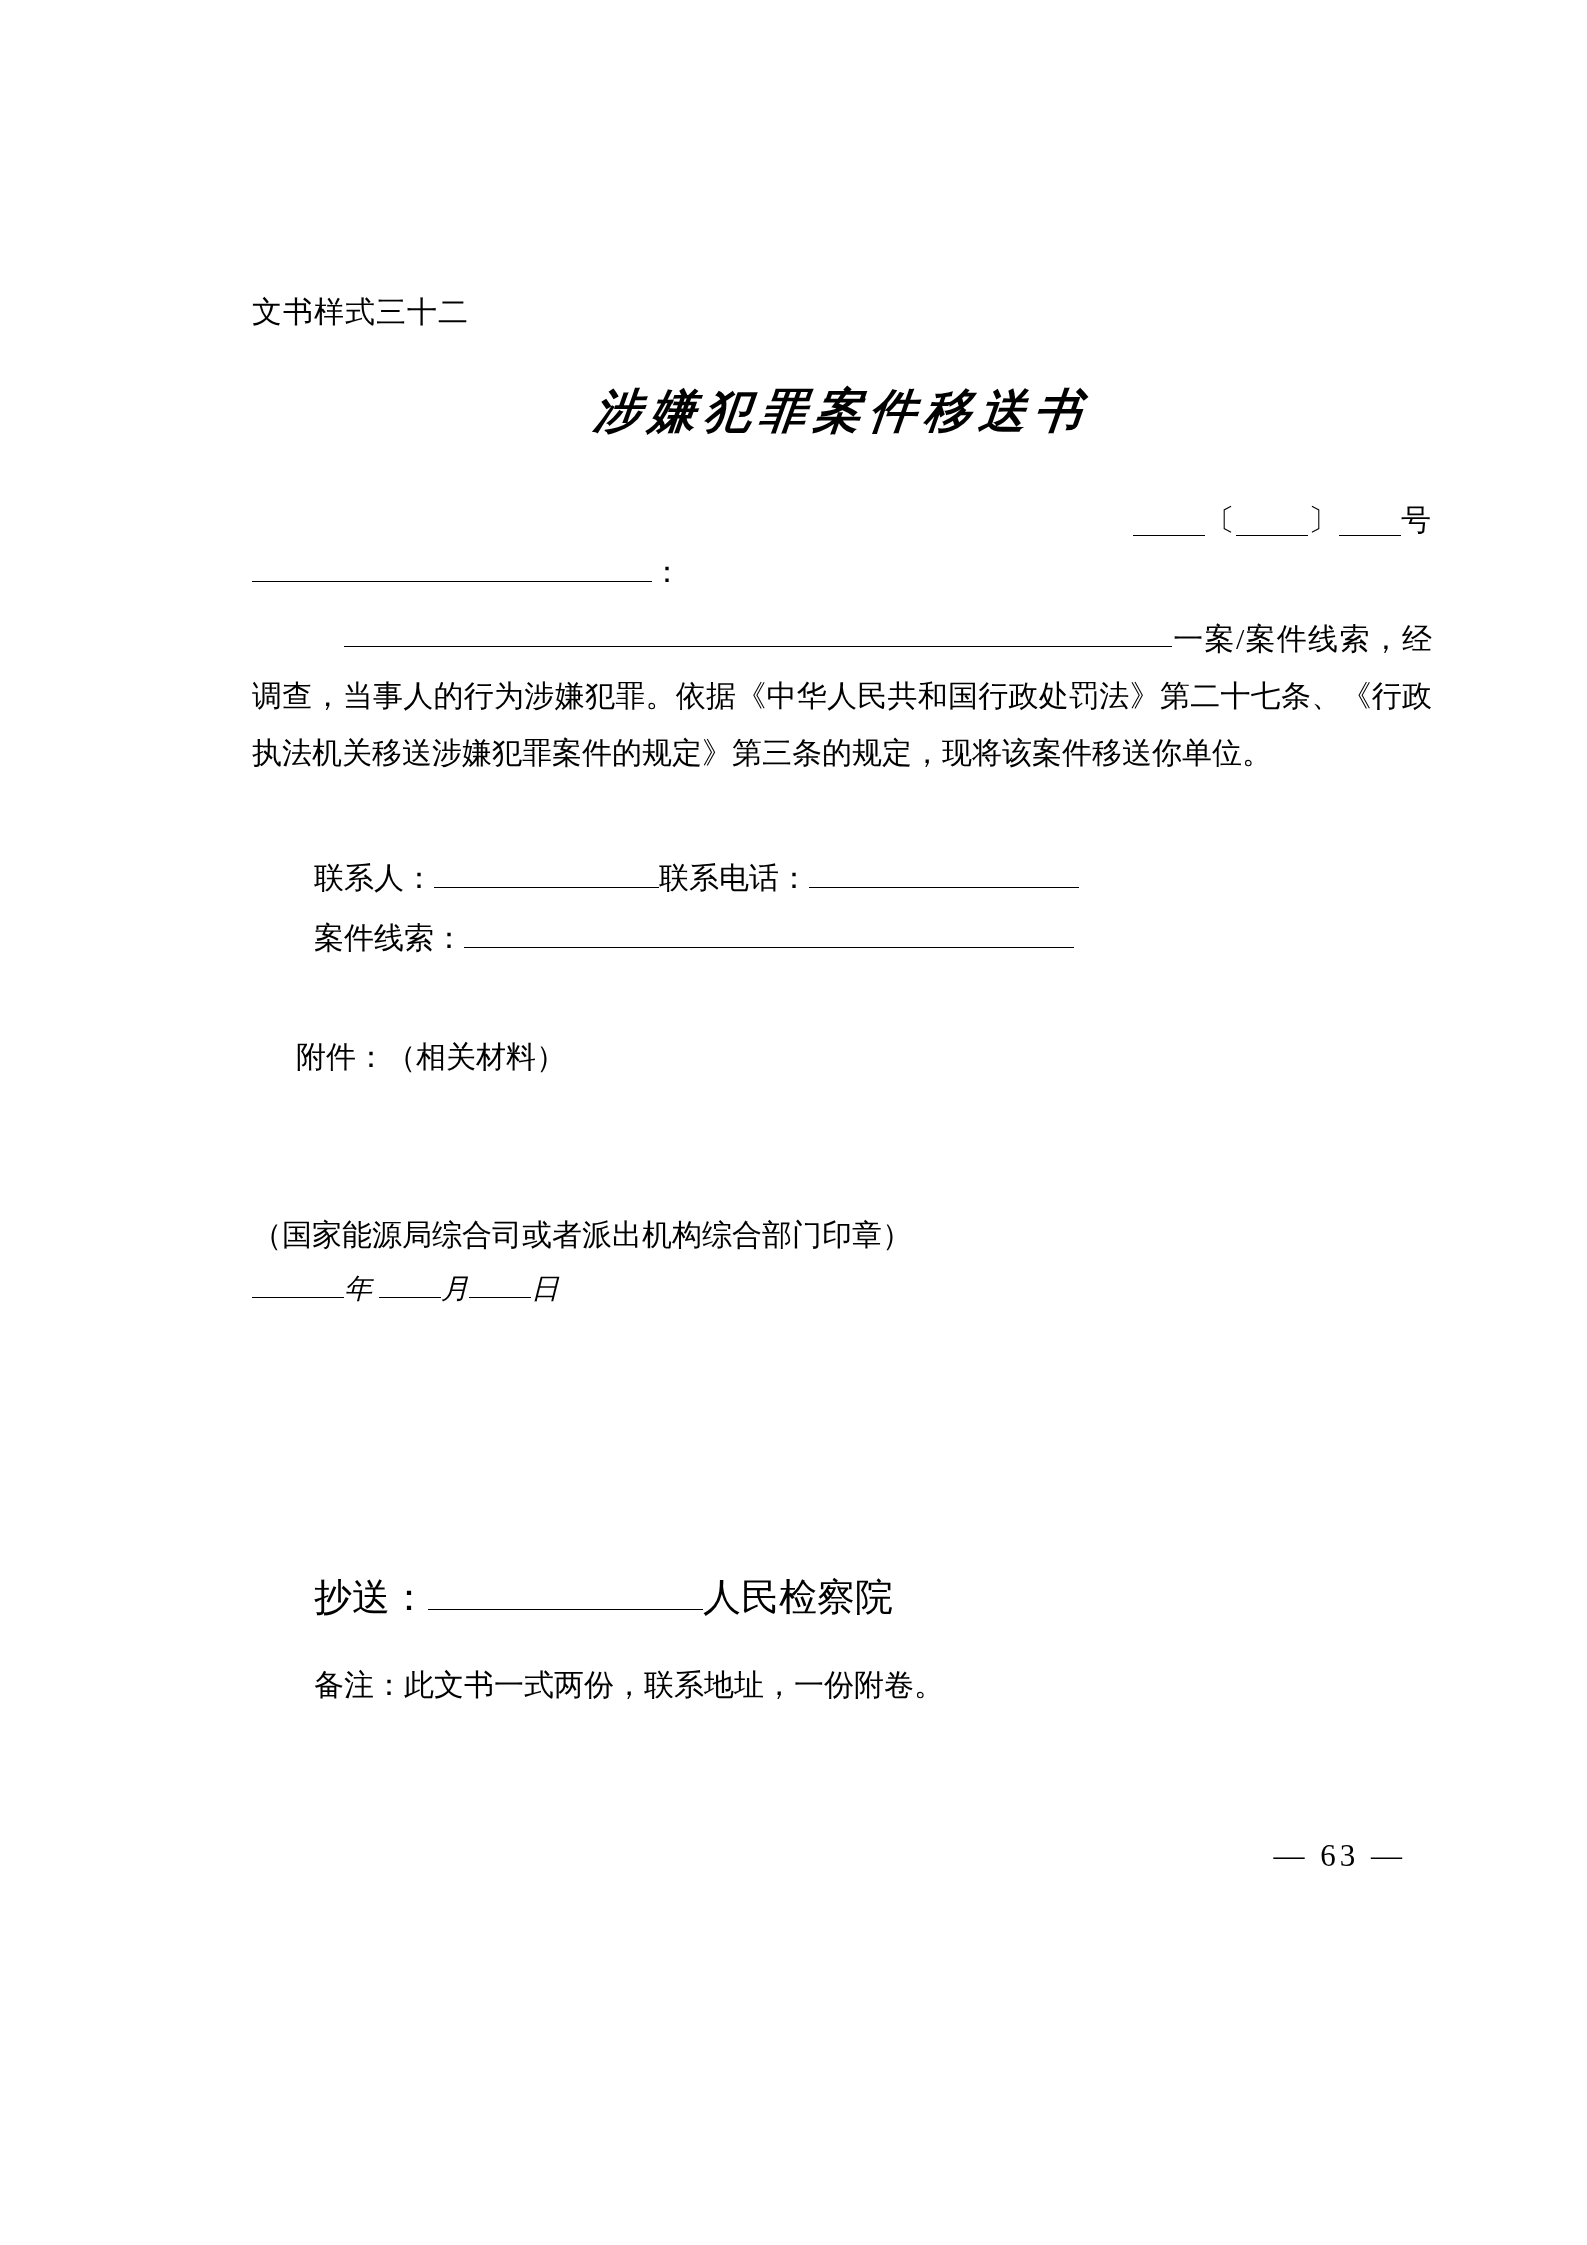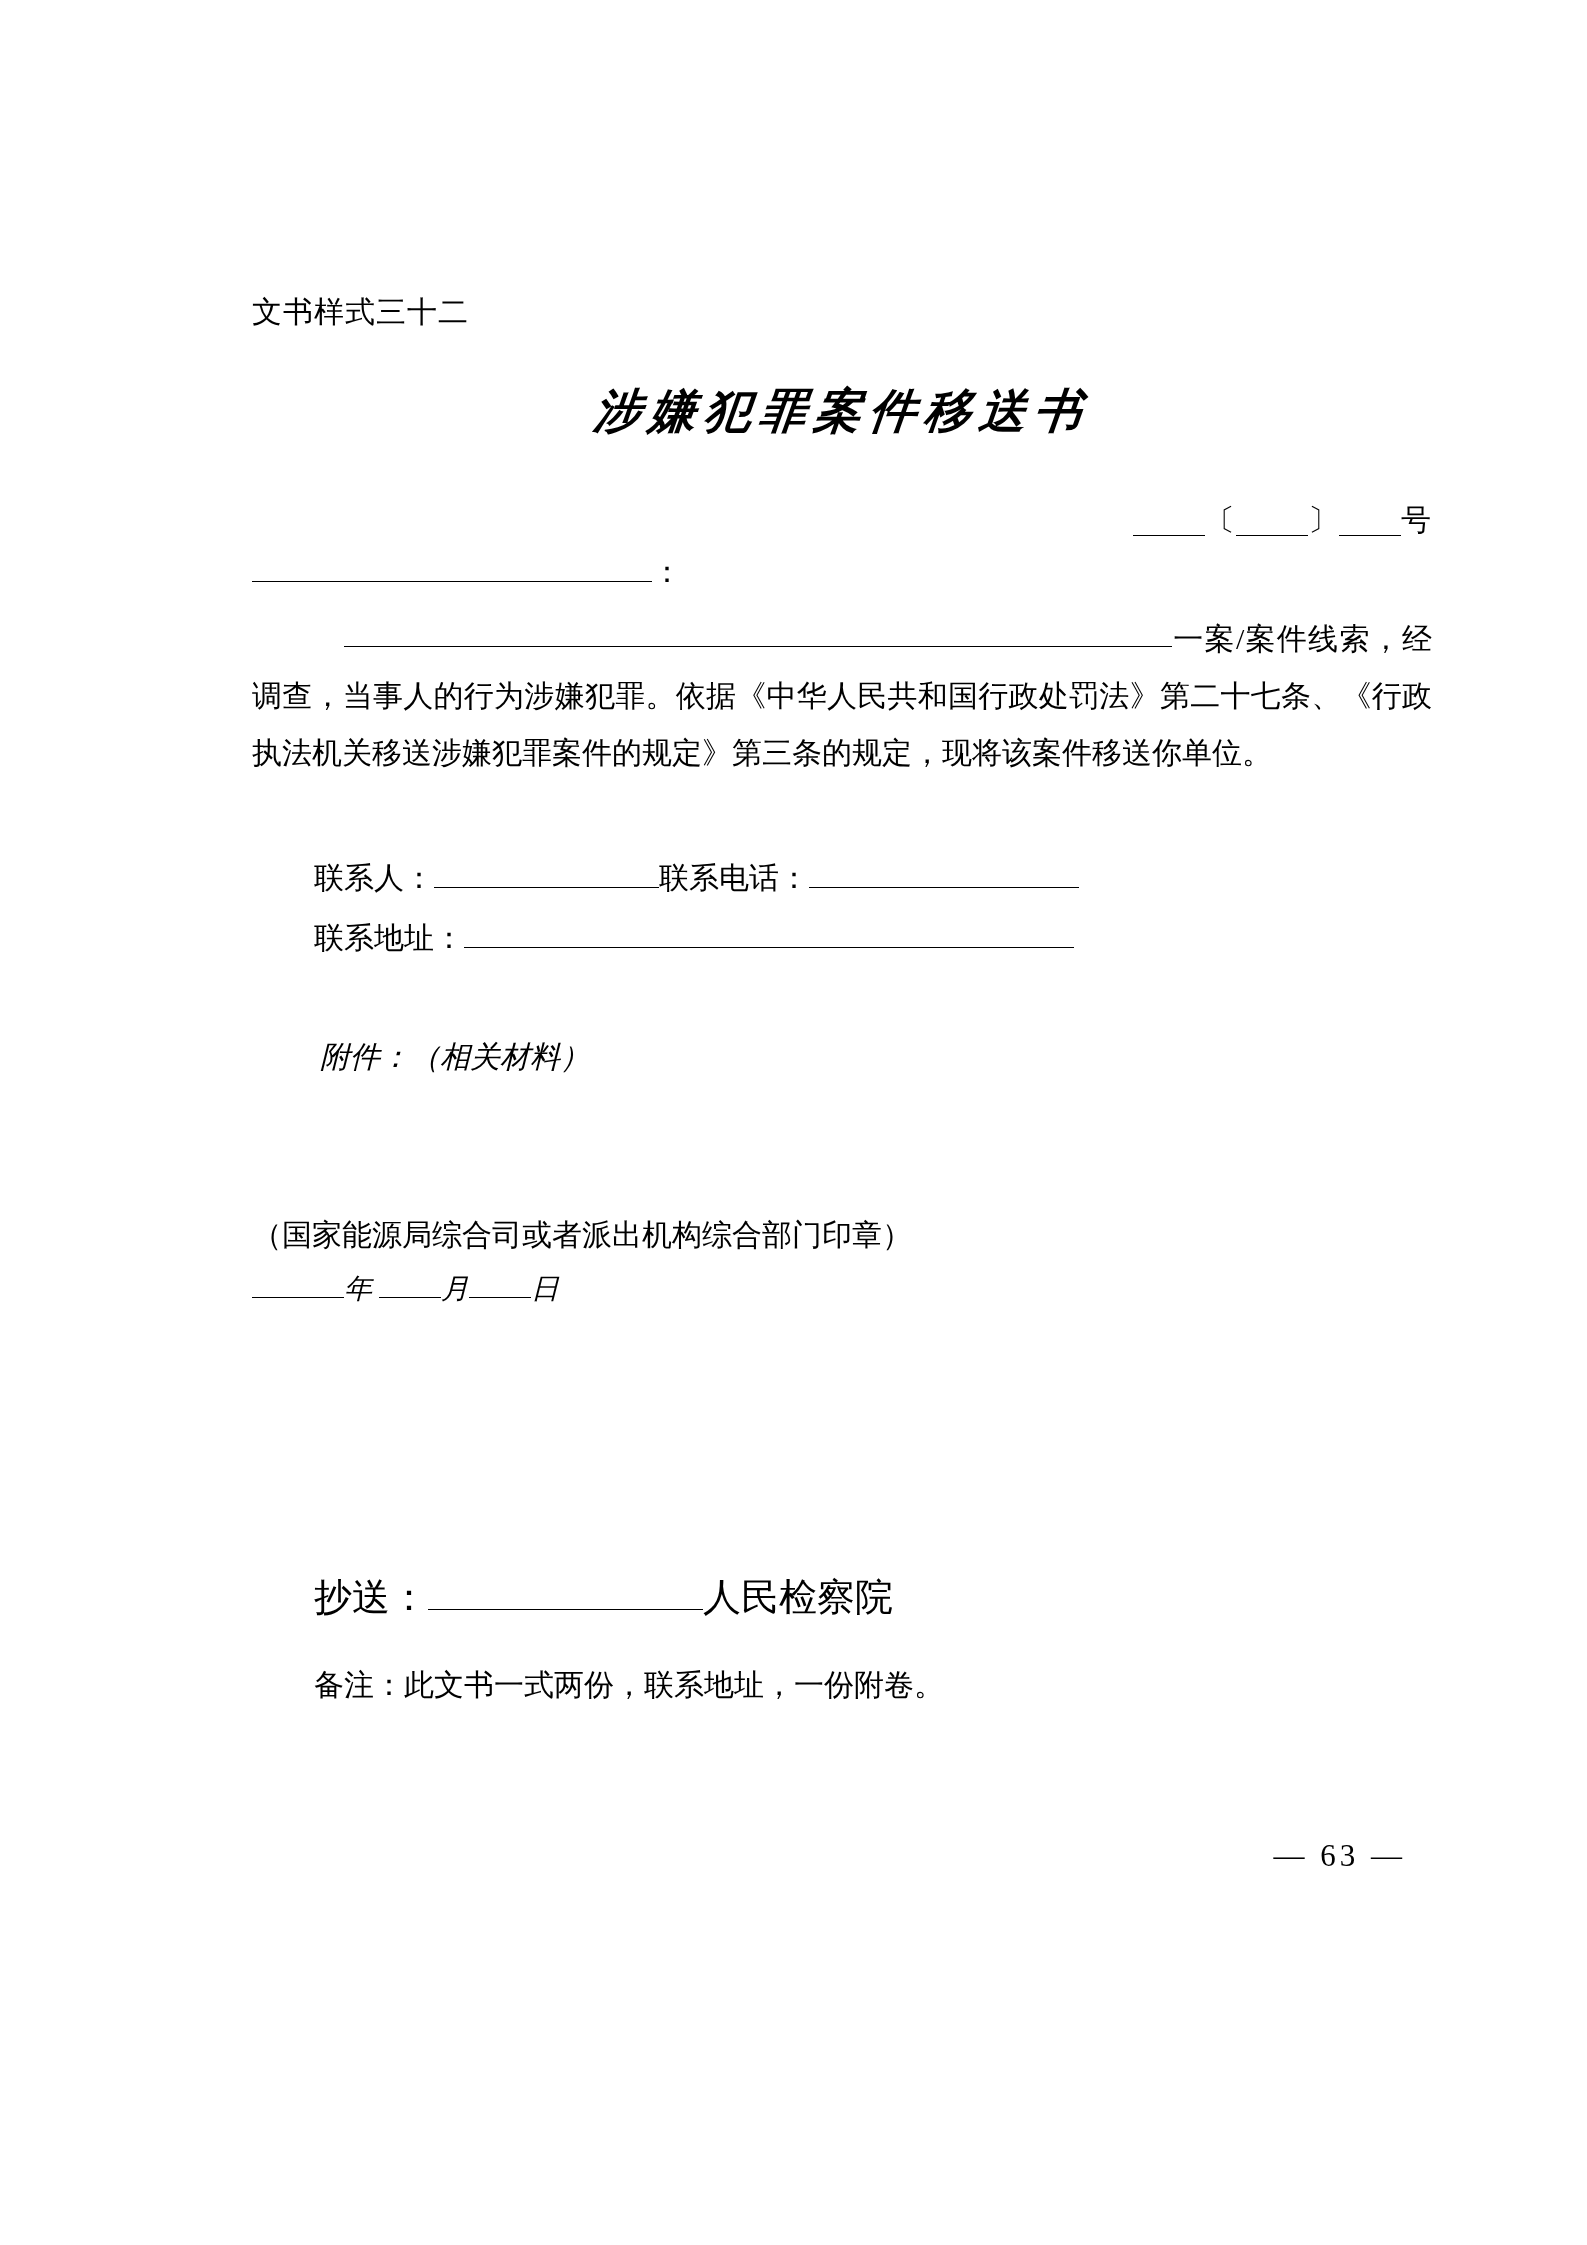--- a/index.html
+++ b/index.html
@@ -113,24 +113,23 @@
   }
   .contact-1 { top: 858px; text-align: center; }
   .contact-2 { top: 918px; }
   .contact-line .b-mid { display:inline-block; width: 225px; border-bottom: 1.6px solid #000; height: 26px; }
   .contact-line .b-long { display:inline-block; width: 270px; border-bottom: 1.6px solid #000; height: 26px; }
   .contact-line .b-addr { display:inline-block; width: 610px; border-bottom: 1.6px solid #000; height: 26px; }
 
   
   .attachment {
     position: absolute;
-    left: 68px;
+    left: 44px;
     top: 1037px;
     font-size: 30px;
-    font-style: italic;
   }
 
   
   .seal {
     position: absolute;
     left: 0;
     top: 1215px;
     width: 1180px;
     font-size: 30px;
   }
@@ -193,21 +192,21 @@
 
     <div class="body-para">
       <span class="lead-blank"></span><span>一案/案件线索，经调查，当事人的行为涉嫌犯罪。依据《中华人民共和国行政处罚法》第二十七条、《行政执法机关移送涉嫌犯罪案件的规定》第三条的规定，现将该案件移送你单位。</span>
     </div>
 
     <div class="contact-line contact-1">
       <span>联系人：</span><span class="b-mid"></span><span>联系电话：</span><span class="b-long"></span>
     </div>
 
     <div class="contact-line contact-2">
-      <span>联系地址：</span><span class="b-addr"></span>
+      <span>案件线索：</span><span class="b-addr"></span>
     </div>
 
     <div class="attachment">附件：（相关材料）</div>
 
     <div class="seal">（国家能源局综合司或者派出机构综合部门印章）</div>
 
     <div class="date-line">
       <span class="d1"></span><span>年</span>&nbsp;<span class="d2"></span><span>月</span><span class="d3"></span><span>日</span>
     </div>
 

